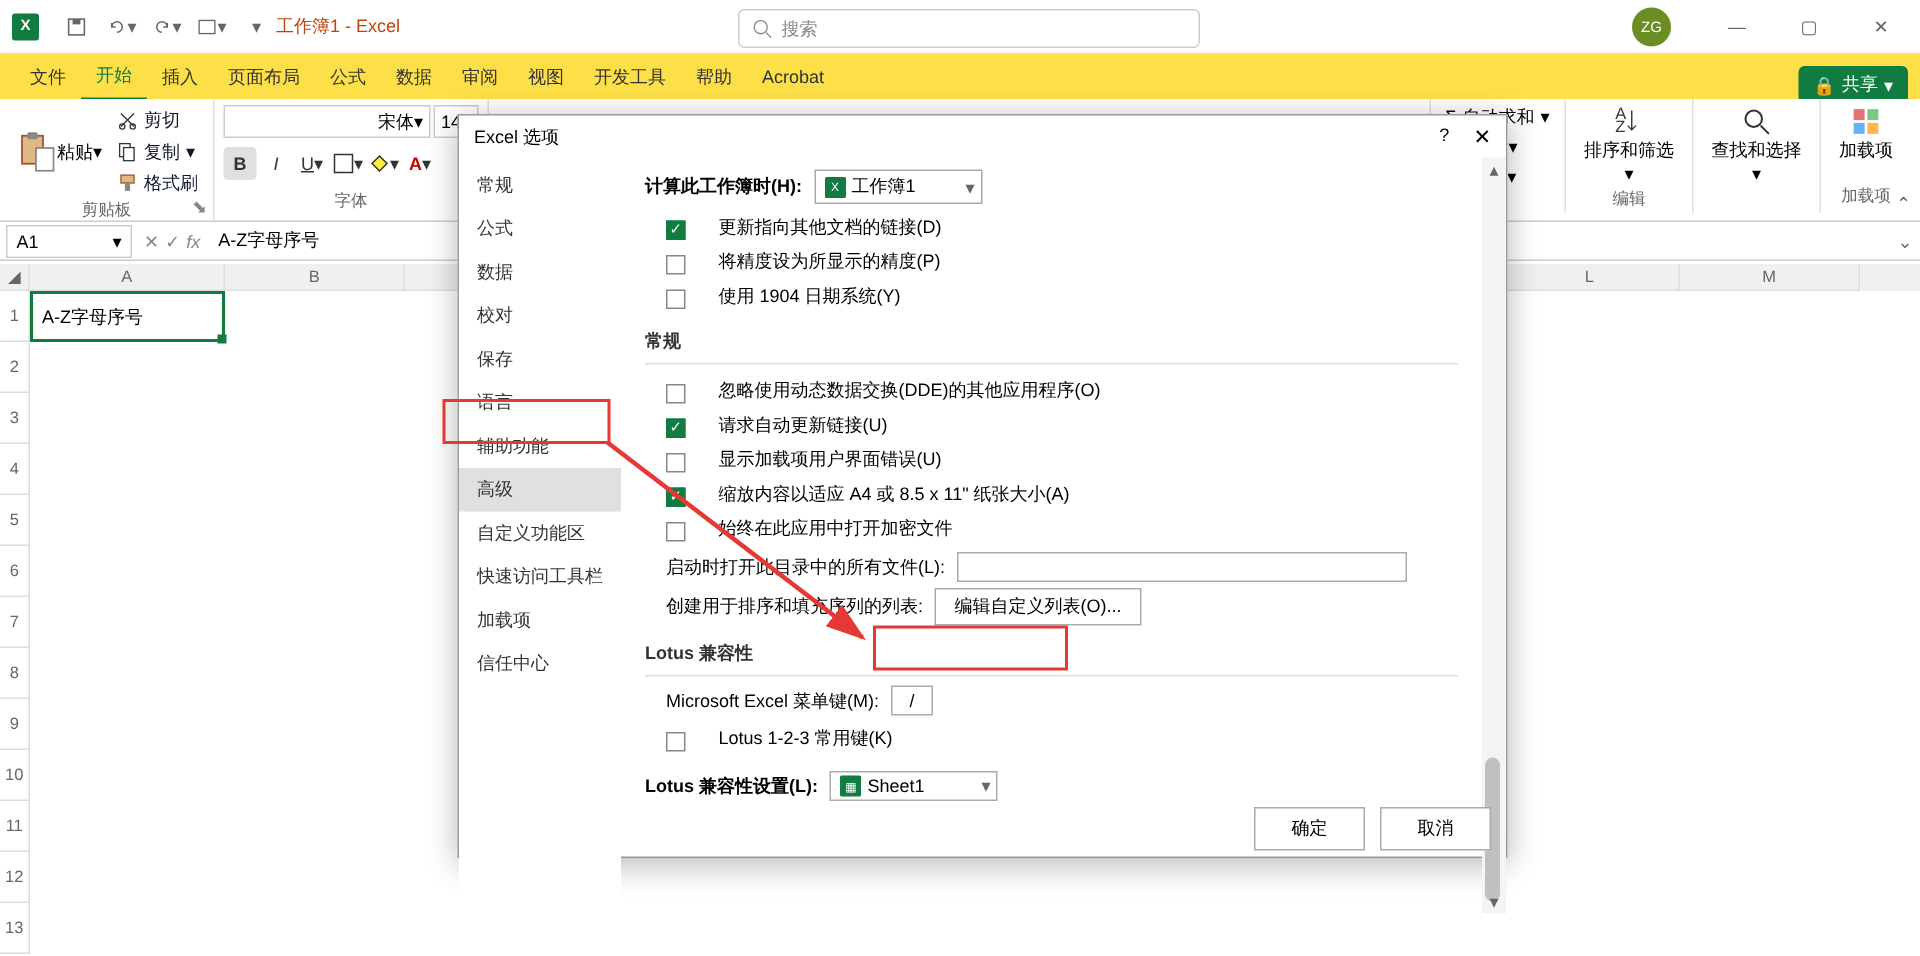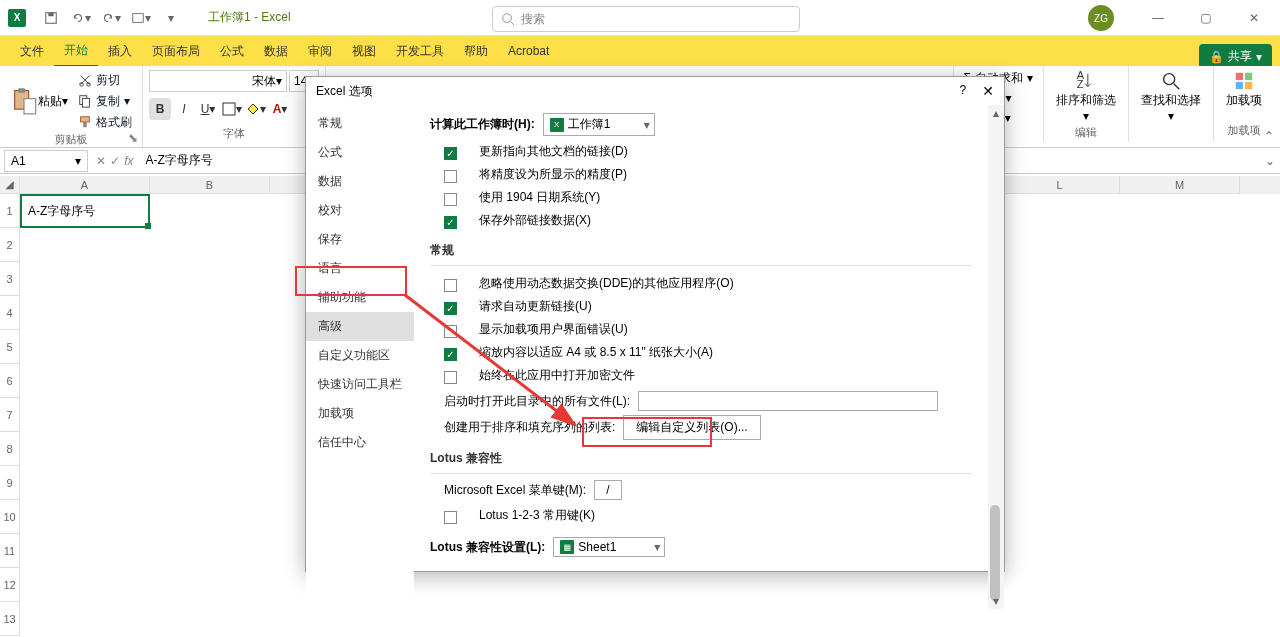--- a/index.html
+++ b/index.html
@@ -3,21 +3,21 @@
 <meta charset="utf-8">
 <style>
 *{margin:0;padding:0;box-sizing:border-box;font-family:"Microsoft YaHei",sans-serif;font-size:12px}
 body{background:#fff;width:1280px;height:637px;overflow:hidden;position:relative}
 
 
 .title-bar{height:36px;background:#fff;display:flex;align-items:center;padding:0 8px;border-bottom:1px solid #e0e0e0}
 .title-bar .app-icon{width:18px;height:18px;background:#107c41;color:#fff;display:flex;align-items:center;justify-content:center;font-size:10px;font-weight:bold;border-radius:2px}
 .title-bar .qat{display:flex;gap:4px;margin-left:12px}
 .title-bar .qat-btn{width:26px;height:26px;display:flex;align-items:center;justify-content:center;color:#666;border-radius:3px}
-.title-bar .doc-title{margin-left:24px;color:#4d7c0f}
+.title-bar .doc-title{color:#c2410c}
 .title-bar .search-box{position:absolute;left:492px;top:6px;width:308px;height:26px;border:1px solid #ccc;border-radius:4px;display:flex;align-items:center;padding:0 8px;color:#888}
 .title-bar .search-box svg{margin-right:6px}
 .title-bar .right-controls{position:absolute;right:6px;top:4px;display:flex;align-items:center;gap:8px}
 .title-bar .avatar{width:26px;height:26px;border-radius:50%;background:#6b8e23;color:#fff;display:flex;align-items:center;justify-content:center;font-size:10px;margin-right:16px}
 .title-bar .win-btn{width:40px;height:28px;display:flex;align-items:center;justify-content:center;color:#666}
 
 
 .ribbon-tabs{height:30px;display:flex;align-items:center;padding:0 10px;background:#fde047}
 .ribbon-tabs .tab{padding:6px 10px;color:#333;cursor:pointer}
 .ribbon-tabs .tab.active{border-bottom:2px solid #107c41;color:#107c41;font-weight:500}
@@ -356,24 +356,20 @@
           <span>更新指向其他文档的链接(D)</span>
         </div>
       <div class="checkbox-row">
           <div class="checkbox"></div>
           <span>将精度设为所显示的精度(P)</span>
         </div>
       <div class="checkbox-row">
           <div class="checkbox"></div>
           <span>使用 1904 日期系统(Y)</span>
         </div>
-      <div class="checkbox-row">
-          <div class="checkbox checked"></div>
-          <span>保存外部链接数据(X)</span>
-        </div>
 
       <div class="section-header">常规</div>
       <hr class="sep">
       <div class="checkbox-row">
           <div class="checkbox"></div>
           <span>忽略使用动态数据交换(DDE)的其他应用程序(O)</span>
         </div>
       <div class="checkbox-row">
           <div class="checkbox checked"></div>
           <span>请求自动更新链接(U)</span>
@@ -418,20 +414,24 @@
           </div>
         </div>
 
     </div>
 
     <div class="dialog-scrollbar">
       <div class="scroll-arrow" style="top:0">▴</div>
       <div class="scroll-thumb" style="top:400px;height:96px"></div>
       <div class="scroll-arrow" style="bottom:0">▾</div>
     </div>
+  </div>
+  <div class="dialog-footer">
+    <span class="dlg-button">确定</span>
+    <span class="dlg-button">取消</span>
   </div>
 </div>
 
 <div class="red-box" style="left:295px;top:266px;width:112px;height:30px"></div>
 <div class="red-box" style="left:582px;top:417px;width:130px;height:30px"></div>
 <svg class="red-arrow" style="left:400px;top:290px;width:200px;height:150px">
   <defs>
       <marker id="ah" markerWidth="10" markerHeight="10" refX="8" refY="3" orient="auto">
         <path d="M0,0 L0,6 L9,3 z" fill="#e53935"></path>
       </marker>

